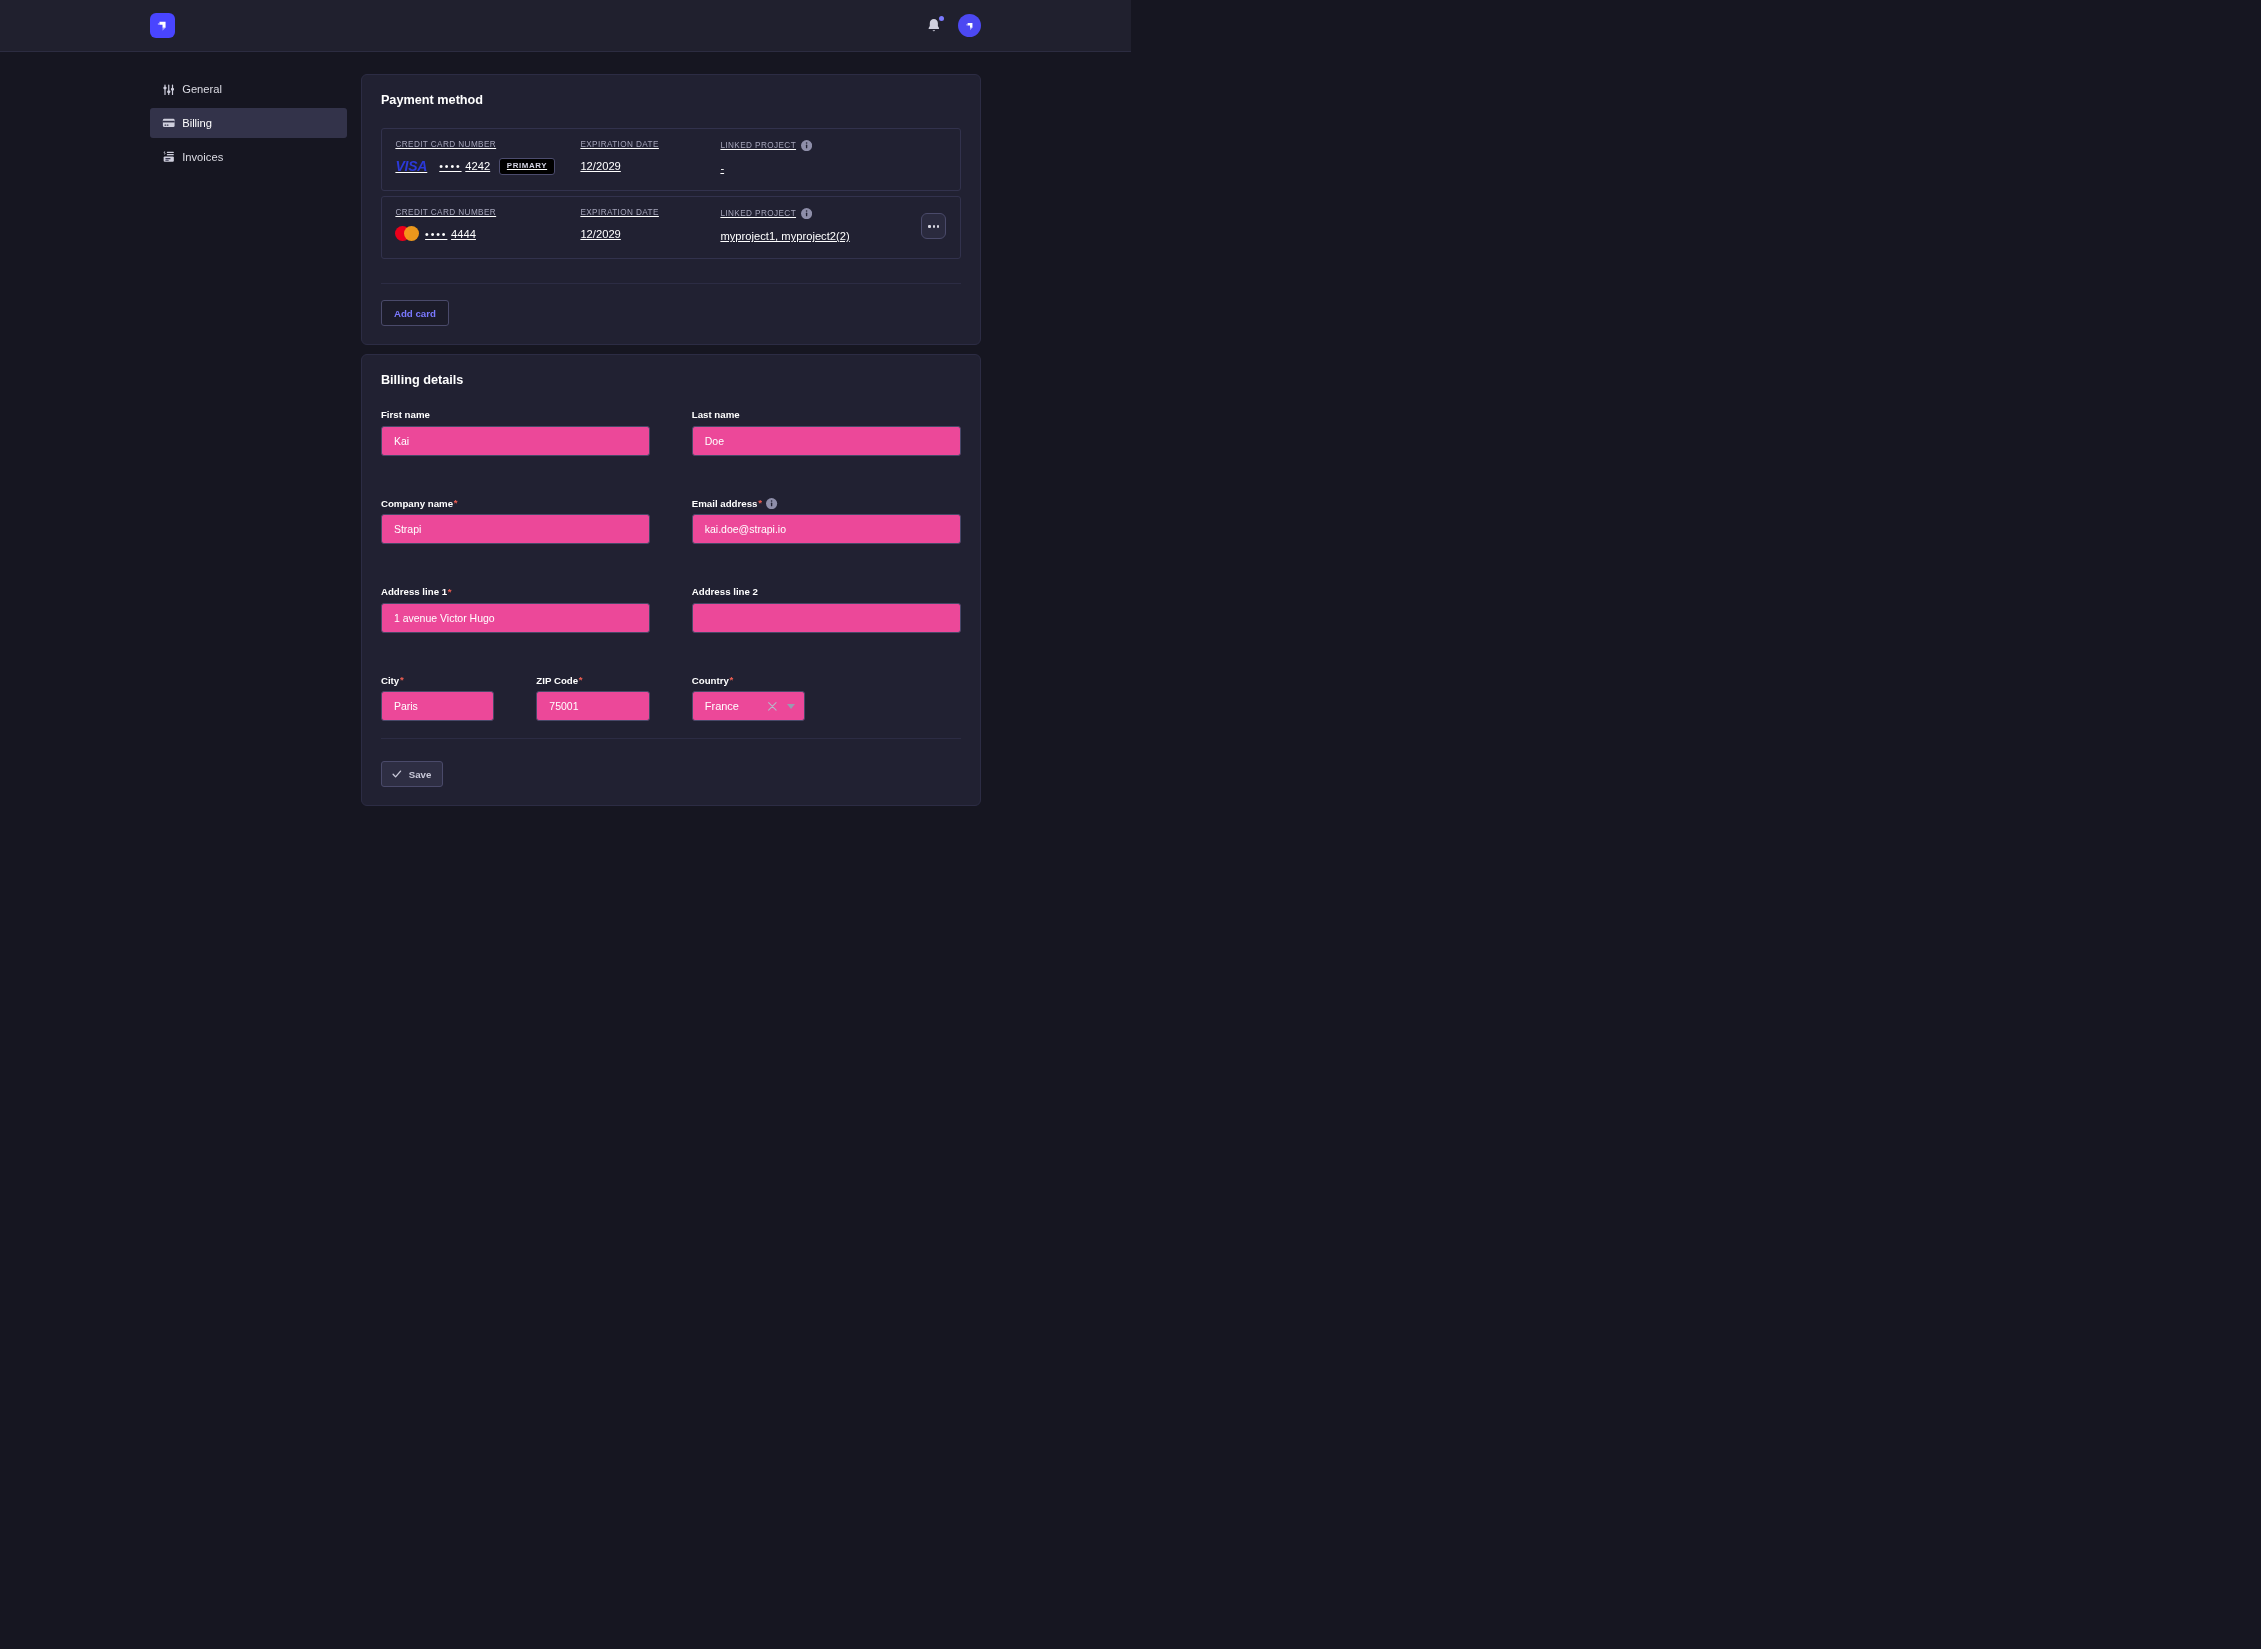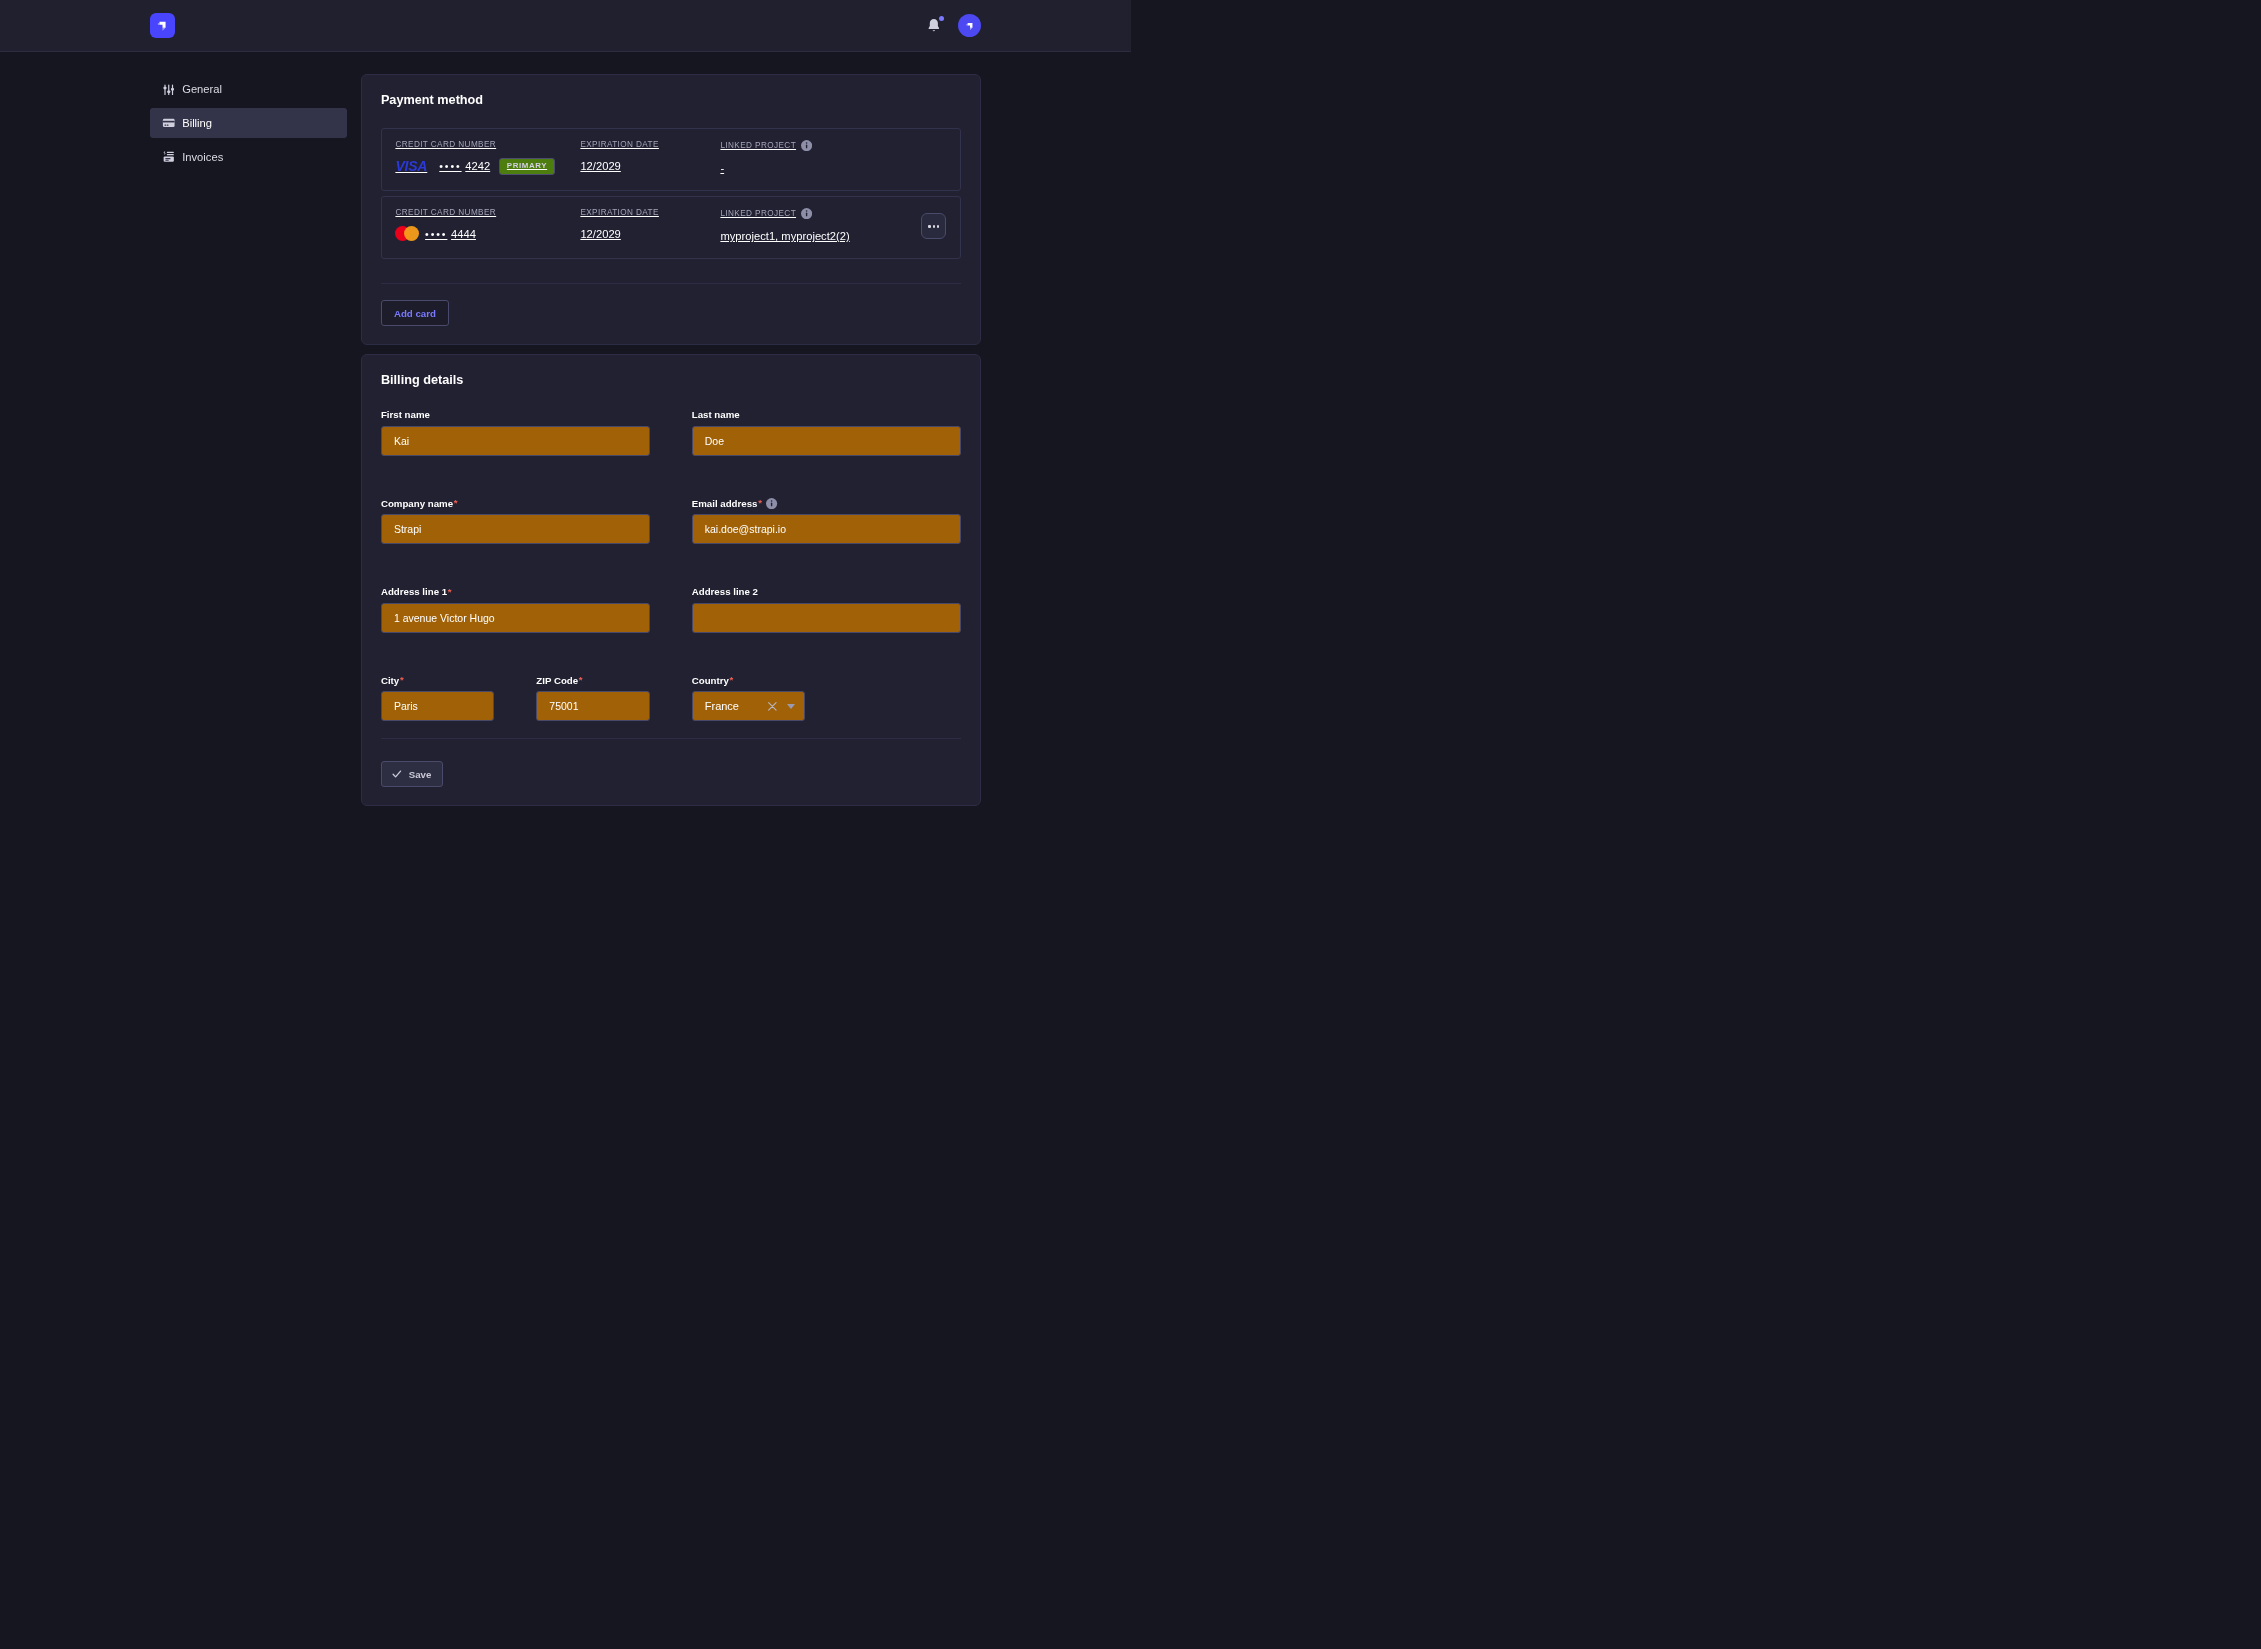--- a/index.html
+++ b/index.html
@@ -42,41 +42,41 @@
     display:flex; align-items:flex-start;text-decoration:underline; }
   .pm-row + .pm-row { margin-top:4.5px; }
   .pm-label { display:flex; align-items:center; gap:5.2px; font-size:8.2px; letter-spacing:0.4px;
     color:#a5a5ba; margin-bottom:8.2px; white-space:nowrap; }
   .pm-value { display:flex; align-items:center; font-size:11.2px; height:18px; }
   .c1 { width:185px; flex:none; } .c2 { width:140px; flex:none; } .c3 { flex:1; min-width:0; }
   .visa-word { color:#2b39d9; font-style:italic; font-weight:800; font-size:14px;
     letter-spacing:-0.2px; margin-right:12px; }
   .mask { letter-spacing:1.9px; font-size:10.5px; margin-right:3.7px; }
   .badge { margin-left:9px; font-size:7.9px; letter-spacing:0.6px; line-height:1; color:#d2d2e0;
-    background:#4d7c0f; border:0.7px solid #4c4c6e; border-radius:3px; padding:3.7px 6.7px; font-weight:600; }
+    background:#000000; border:0.7px solid #4c4c6e; border-radius:3px; padding:3.7px 6.7px; font-weight:600; }
   .mc-mark { position:relative; width:23px; height:15px; margin-right:6.7px; flex:none; }
   .mc-mark i { position:absolute; top:0; width:15px; height:15px; border-radius:50%; }
   .mc-red { left:0; background:#eb001b; }
   .mc-orange { left:8.2px; background:#f79e1b; opacity:.95; }
   .info-badge { width:11.2px; height:11.2px; flex:none; }
   .more-btn { width:25px; height:26px; border-radius:6px; border:0.7px solid #4a4a6a; background:#2a2a3e;
     align-self:center; display:flex; align-items:center; justify-content:center; gap:1.9px; cursor:pointer; }
   .more-btn i { width:2.2px; height:2.2px; border-radius:50%; background:#d9d9e3; }
   .hr { height:0.7px; background:#2c2c44; border:none; margin:24px 0 16.5px; }
   .add-btn { background:#1c1c2a; border:0.7px solid #4a4a6a; border-radius:3px; color:#7b79ff;
     font-size:9.7px; font-weight:600; padding:6.7px 12px; cursor:pointer; font-family:inherit; }
 
   
   .grid { display:grid; grid-template-columns:repeat(4, 1fr); column-gap:12.7px; row-gap:12px;gap:42px; }
   .span2 { grid-column:span 2; }
   .fgroup label { display:flex; align-items:center; font-size:9.7px; font-weight:600;
     margin-bottom:4.5px; line-height:12px; }
   .req { color:#ee5e52; margin-left:0.7px; position:relative; top:-0.7px; }
   .label-info { margin-left:4.5px; }
-  .field { width:100%; height:30px; background:#a16207; border:0.7px solid #484868; border-radius:3px;
+  .field { width:100%; height:30px; background:#ec4899; border:0.7px solid #484868; border-radius:3px;
     color:#fff; font-size:10.5px; padding:0 12px; font-family:inherit; outline:none; }
   .country-box { display:flex; align-items:center; padding:0 9px 0 12px; cursor:pointer; }
   .country-val { flex:1; font-size:11px; }
   .clear-x { width:12.7px; height:12.7px; cursor:pointer; margin-right:8.2px; flex:none; }
   .caret { width:0; height:0; border-left:4.1px solid transparent; border-right:4.1px solid transparent;
     border-top:5.2px solid #9a9ab0; cursor:pointer; flex:none; }
   .hr2 { height:0.7px; background:#2c2c44; border:none; margin:16.5px 0 22.4px; }
   .save-btn { display:inline-flex; align-items:center; gap:6.7px; background:#2e2e43;
     border:0.7px solid #4a4a6a; border-radius:3px; color:#c9c9d9; font-size:9.7px; font-weight:600;
     padding:6.7px 10.5px; cursor:pointer; font-family:inherit; }

